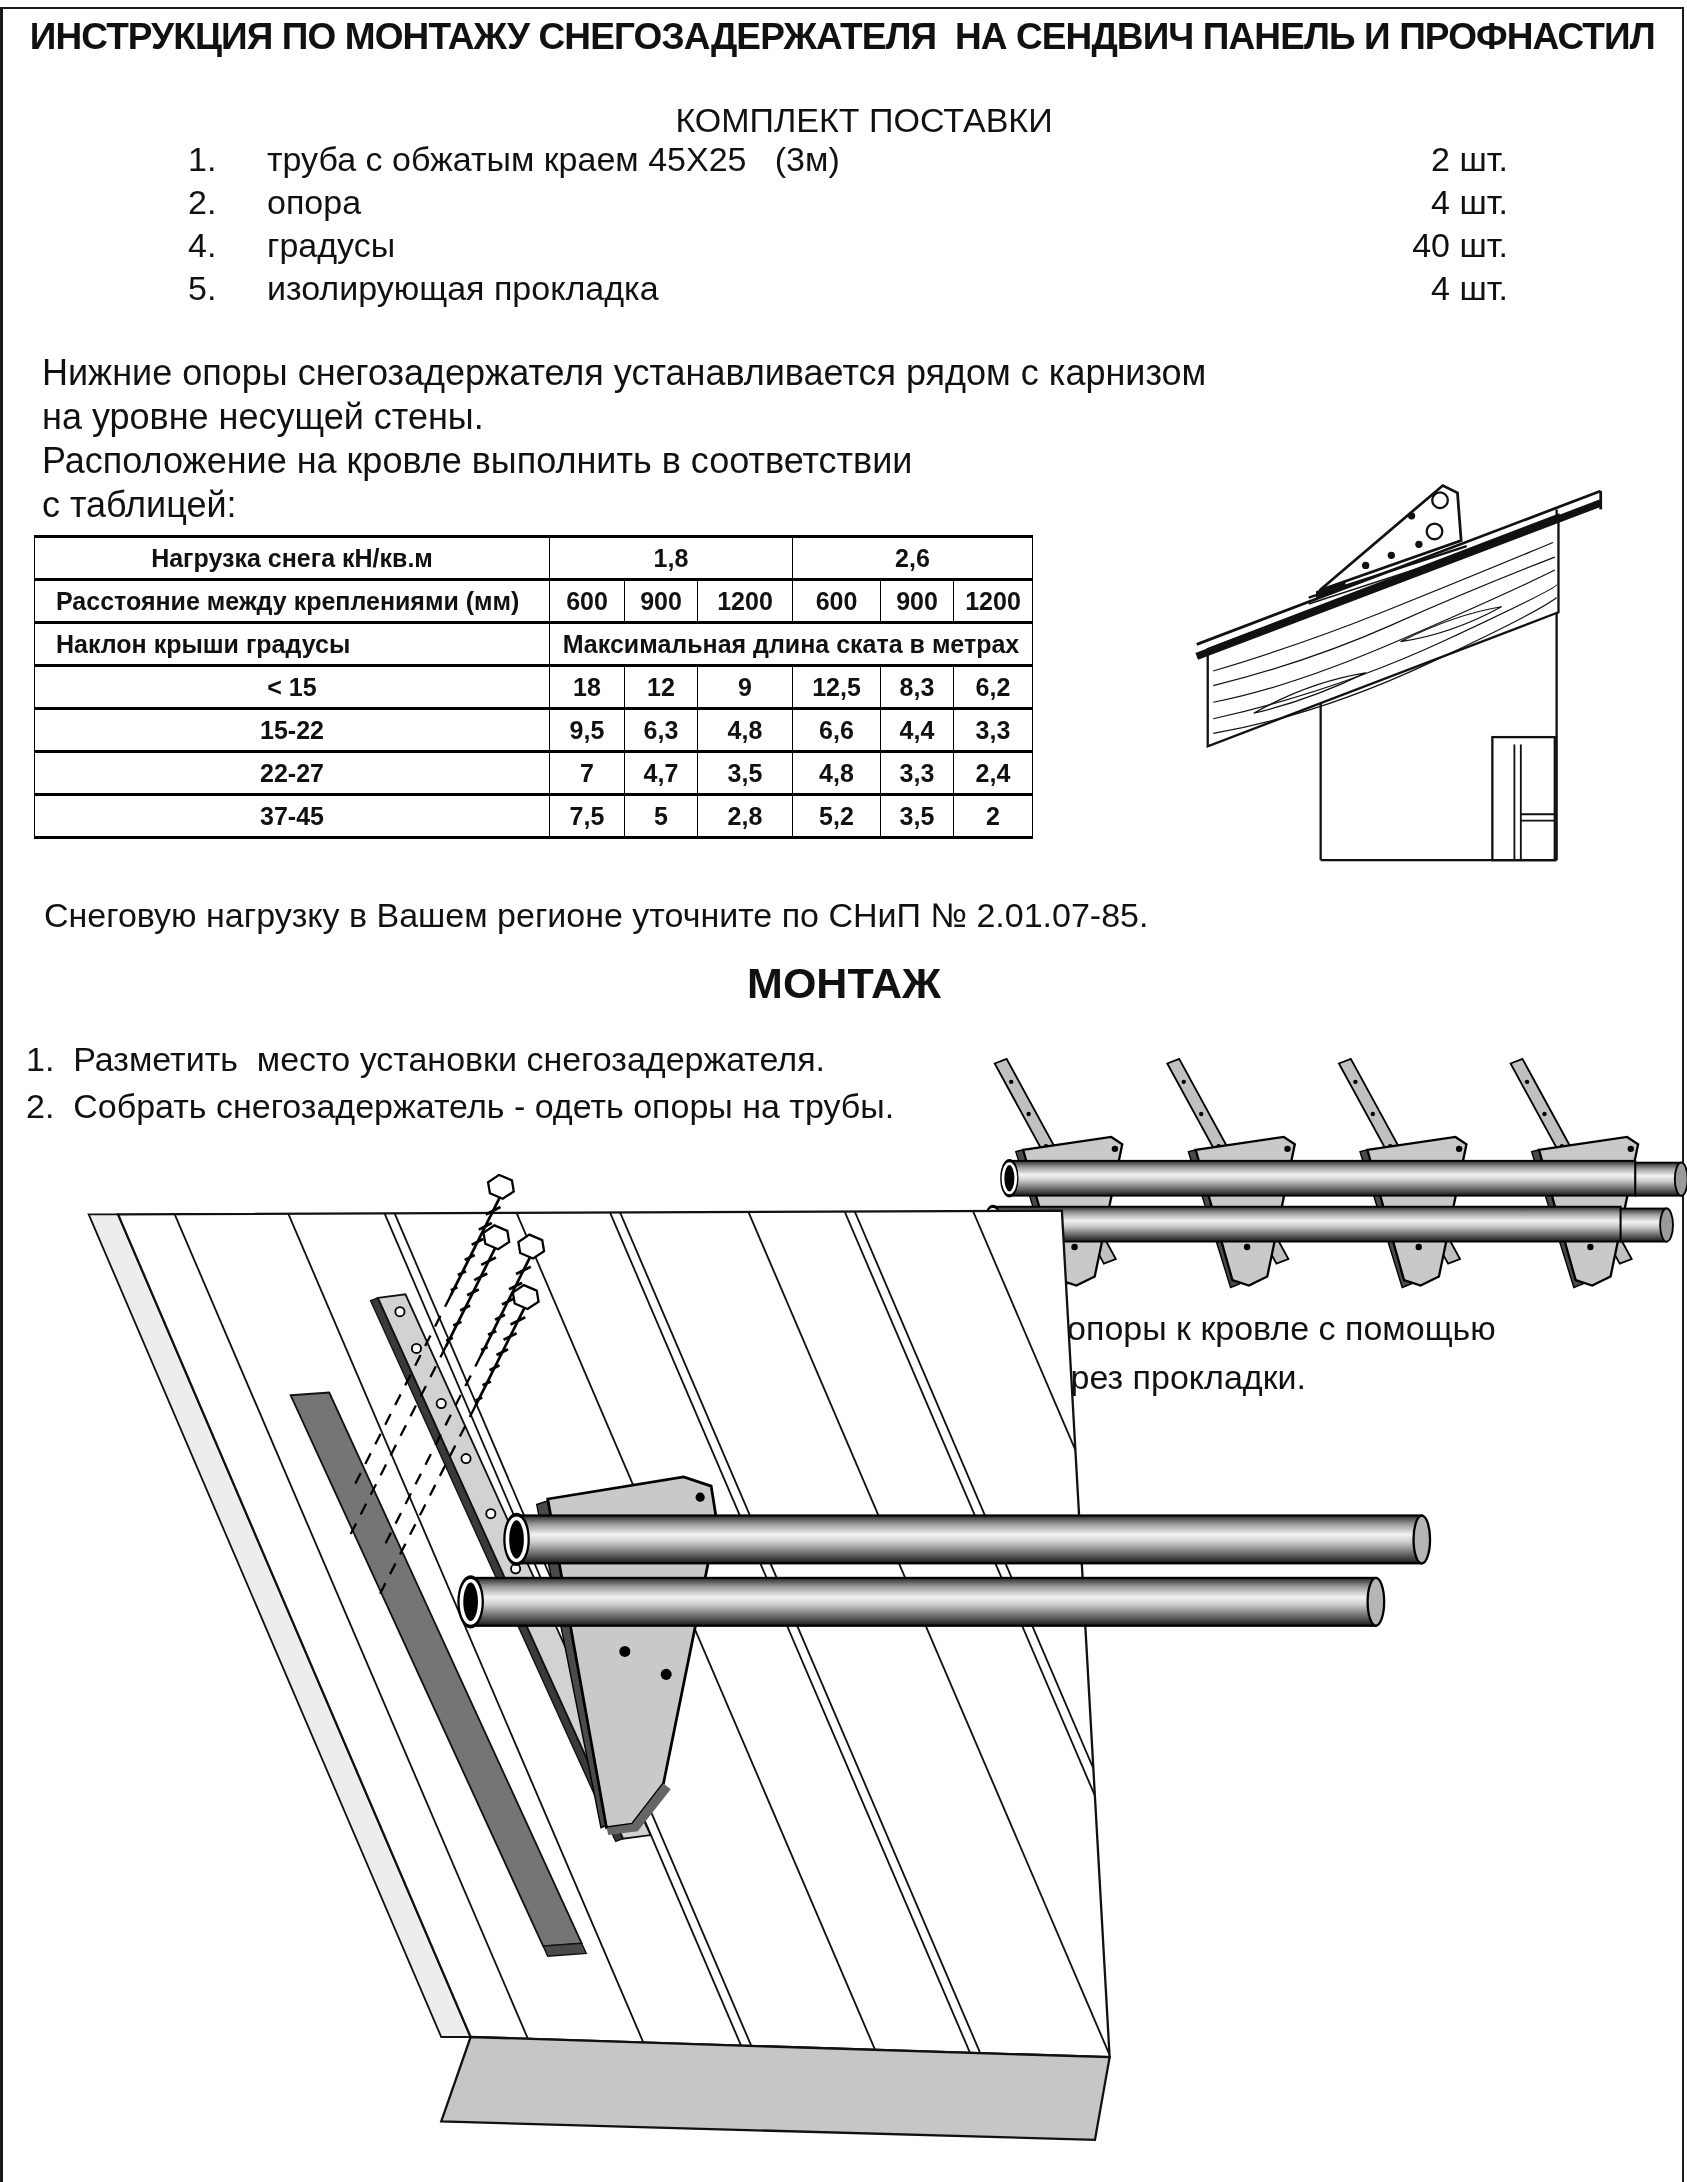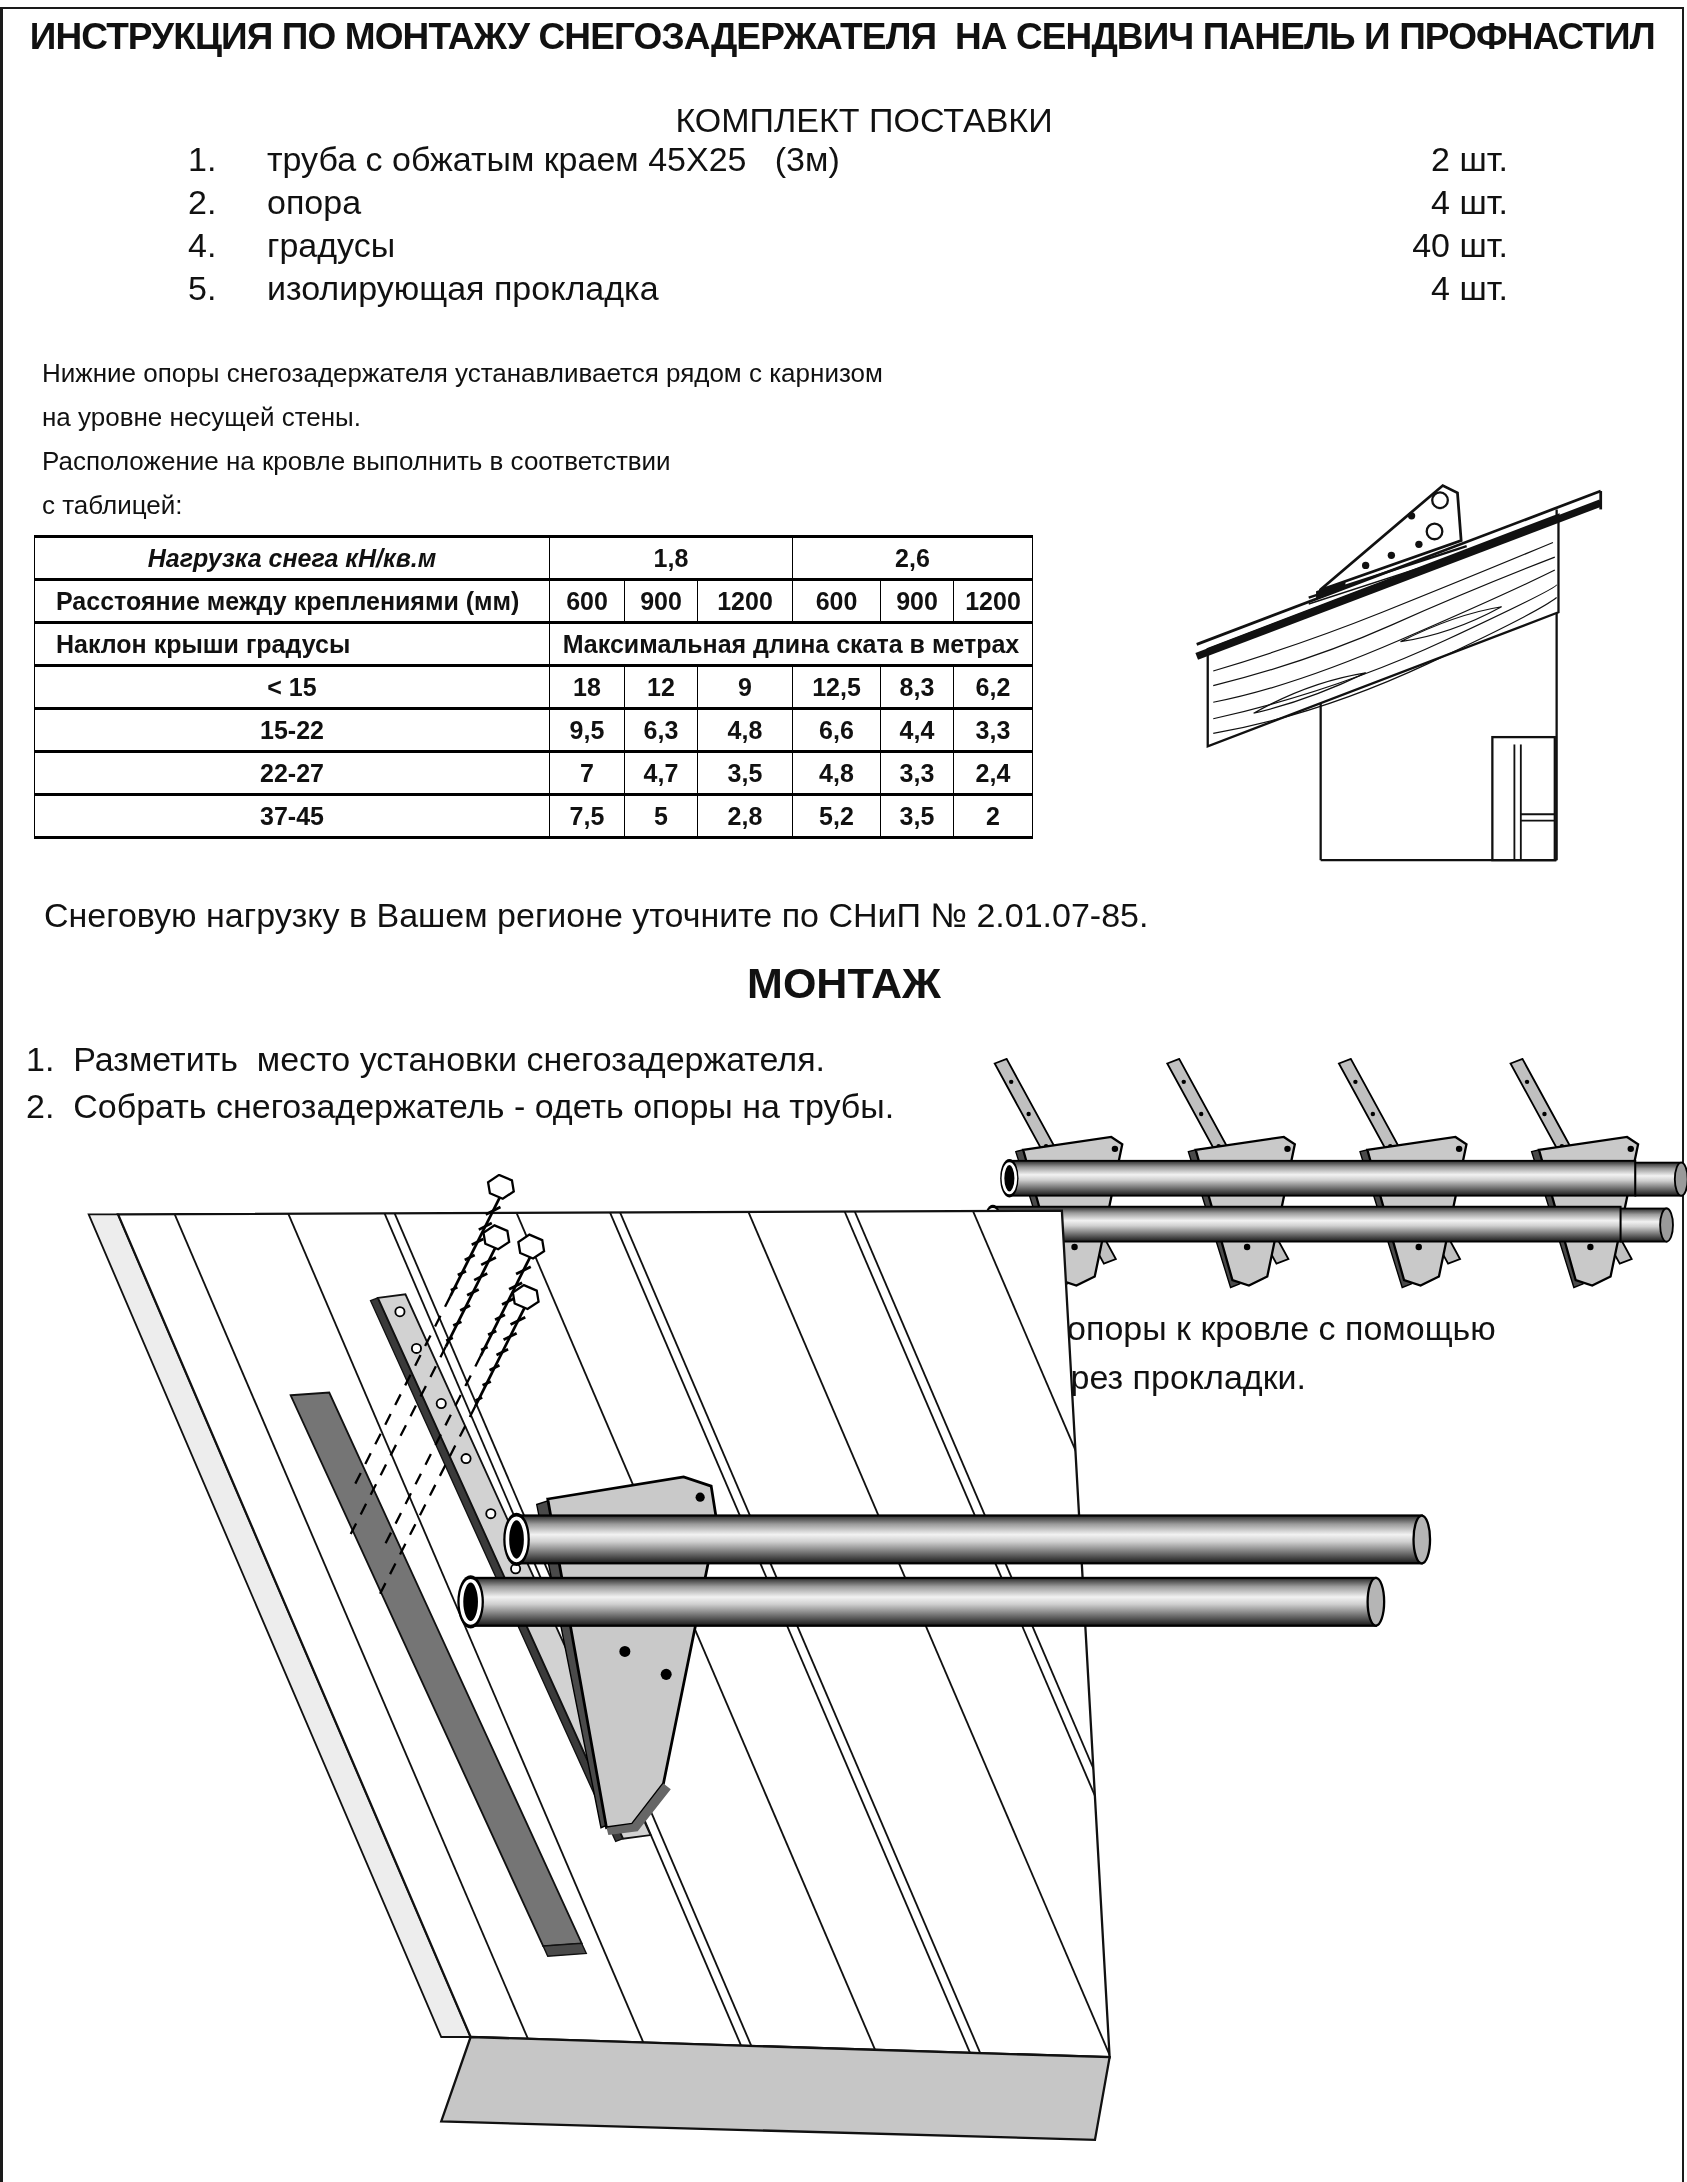--- a/index.html
+++ b/index.html
@@ -17,32 +17,32 @@
   .title{
     left:27.5px;right:31px;top:16px;text-align:center;
     font-weight:bold;font-size:37px;letter-spacing:-0.9px;white-space:pre;
   }
   .kit-heading{left:0;right:0;top:101px;text-align:center;font-size:34px;padding-left:40px;}
   .kit-list{left:0;top:140px;width:1688px;}
   .kit-row{position:relative;height:43px;font-size:34px;}
   .kit-num{position:absolute;left:188px;}
   .kit-name{position:absolute;left:267px;}
   .kit-qty{position:absolute;right:180px;text-align:right;}
-  .intro{left:42px;top:351px;font-size:26px;line-height:44px;}
+  .intro{left:42px;top:351px;font-size:36px;line-height:44px;}
   table.spec{
     position:absolute;left:34px;top:535px;border-collapse:collapse;
     font-weight:bold;font-size:25px;table-layout:fixed;
   }
   table.spec td{
     border-left:1.8px solid #000;border-right:1.8px solid #000;
     border-top:3.7px solid #000;border-bottom:3.7px solid #000;
     height:40px;text-align:center;padding:0 3.7px;overflow:hidden;
   }
   table.spec td.lbl{text-align:left;padding-left:21px;}
-  table.spec td.ctr{text-align:center;font-style:italic;}
+  table.spec td.ctr{text-align:center;}
   .note{left:44px;top:896px;font-size:34px;}
   .montage-heading{left:0;right:0;top:959px;text-align:center;font-weight:bold;font-size:43px;}
   .steps{left:26px;top:1036px;font-size:34px;line-height:47px;}
   .step3{left:857px;top:1304px;font-size:34px;line-height:49px;}
   svg{display:block;}
 </style>
 </head>
 <body>
 
 <div class="page-border"></div>

